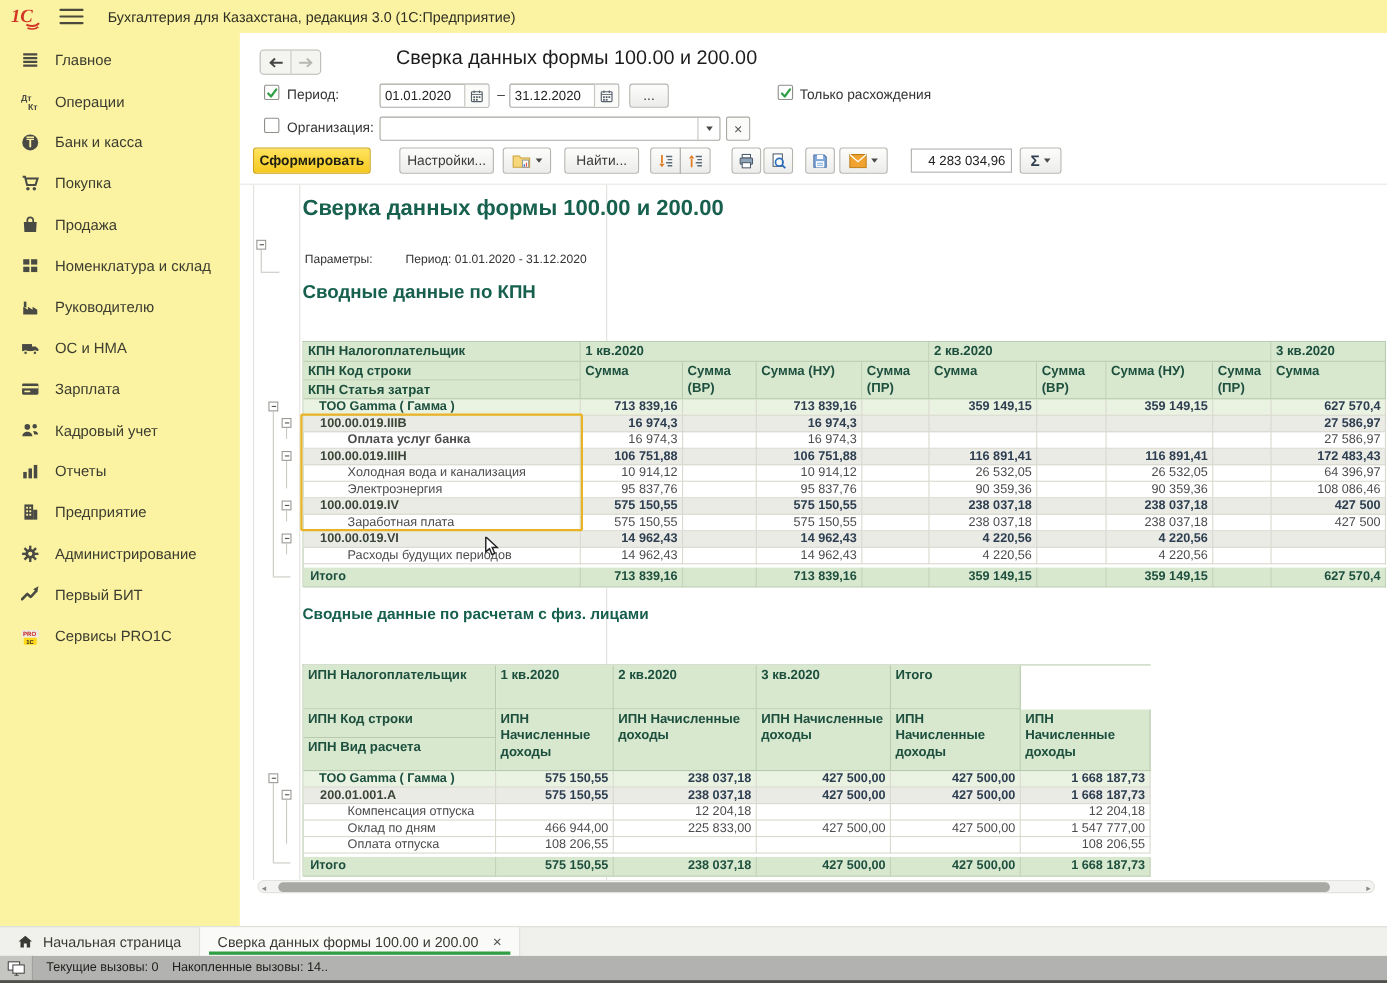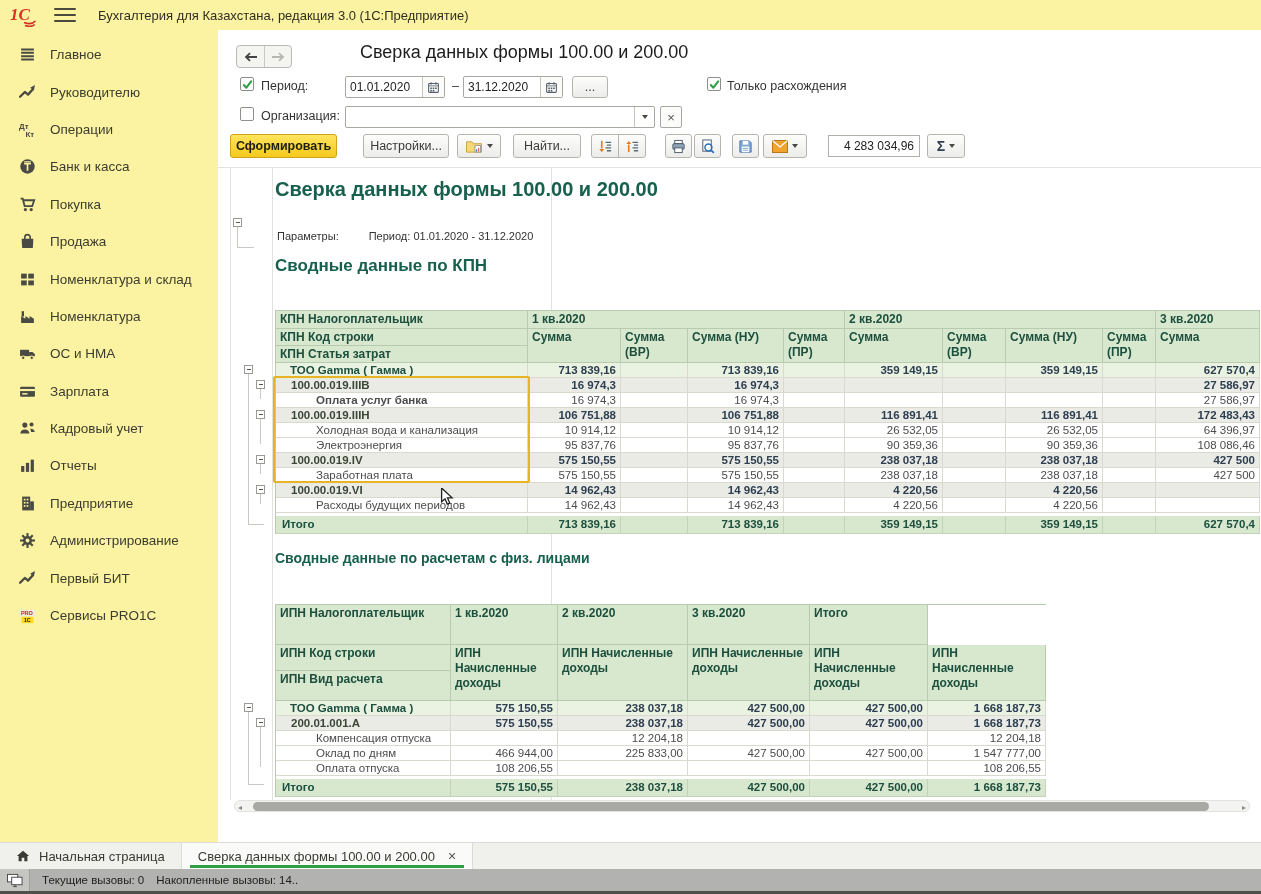--- a/index.html
+++ b/index.html
@@ -109,29 +109,20 @@
         <span class="sbicon">
           <svg viewBox="0 0 16 16">
             <path d="M2 3.2h12M2 6.4h12M2 9.6h12M2 12.8h12" stroke="#4a4a44" stroke-width="1.9"></path>
           </svg>
         </span>
         <span class="sblabel">Главное</span>
       </div>
       <div class="sbitem">
         <span class="sbicon">
           <svg viewBox="0 0 16 16">
-            <path d="M1 12l4.5-4.5 3 2.5L13 5" fill="none" stroke="#4a4a44" stroke-width="2.2" stroke-linecap="round" stroke-linejoin="round"></path>
-            <path d="M10.5 3.5L15 1l-1 5z" fill="#4a4a44"></path>
-          </svg>
-        </span>
-        <span class="sblabel">Руководителю</span>
-      </div>
-      <div class="sbitem">
-        <span class="sbicon">
-          <svg viewBox="0 0 16 16">
             <text x="0" y="7.5" font-size="7.5" font-weight="bold" fill="#4a4a44">Дт</text>
             <text x="6" y="15" font-size="7.5" font-weight="bold" fill="#4a4a44">Кт</text>
           </svg>
         </span>
         <span class="sblabel">Операции</span>
       </div>
       <div class="sbitem">
         <span class="sbicon">
           <svg viewBox="0 0 16 16">
             <circle cx="8" cy="8" r="6.8" fill="#4a4a44"></circle>
@@ -173,21 +164,21 @@
         </span>
         <span class="sblabel">Номенклатура и склад</span>
       </div>
       <div class="sbitem">
         <span class="sbicon">
           <svg viewBox="0 0 16 16">
             <path d="M2 14V7.5L6 10V7.5L10 10V7.5L14 10v4z" fill="#4a4a44"></path>
             <rect x="2.5" y="3" width="2.2" height="5" fill="#4a4a44"></rect>
           </svg>
         </span>
-        <span class="sblabel">Номенклатура</span>
+        <span class="sblabel">Руководителю</span>
       </div>
       <div class="sbitem">
         <span class="sbicon">
           <svg viewBox="0 0 16 16">
             <rect x="1" y="4.5" width="8.5" height="6" fill="#4a4a44"></rect>
             <path d="M9.5 6.5h3.2L15 8.8v1.7H9.5z" fill="#4a4a44"></path>
             <circle cx="4" cy="12" r="1.6" fill="#4a4a44" stroke="#fbf3a1"></circle>
             <circle cx="12" cy="12" r="1.6" fill="#4a4a44" stroke="#fbf3a1"></circle>
           </svg>
         </span>

